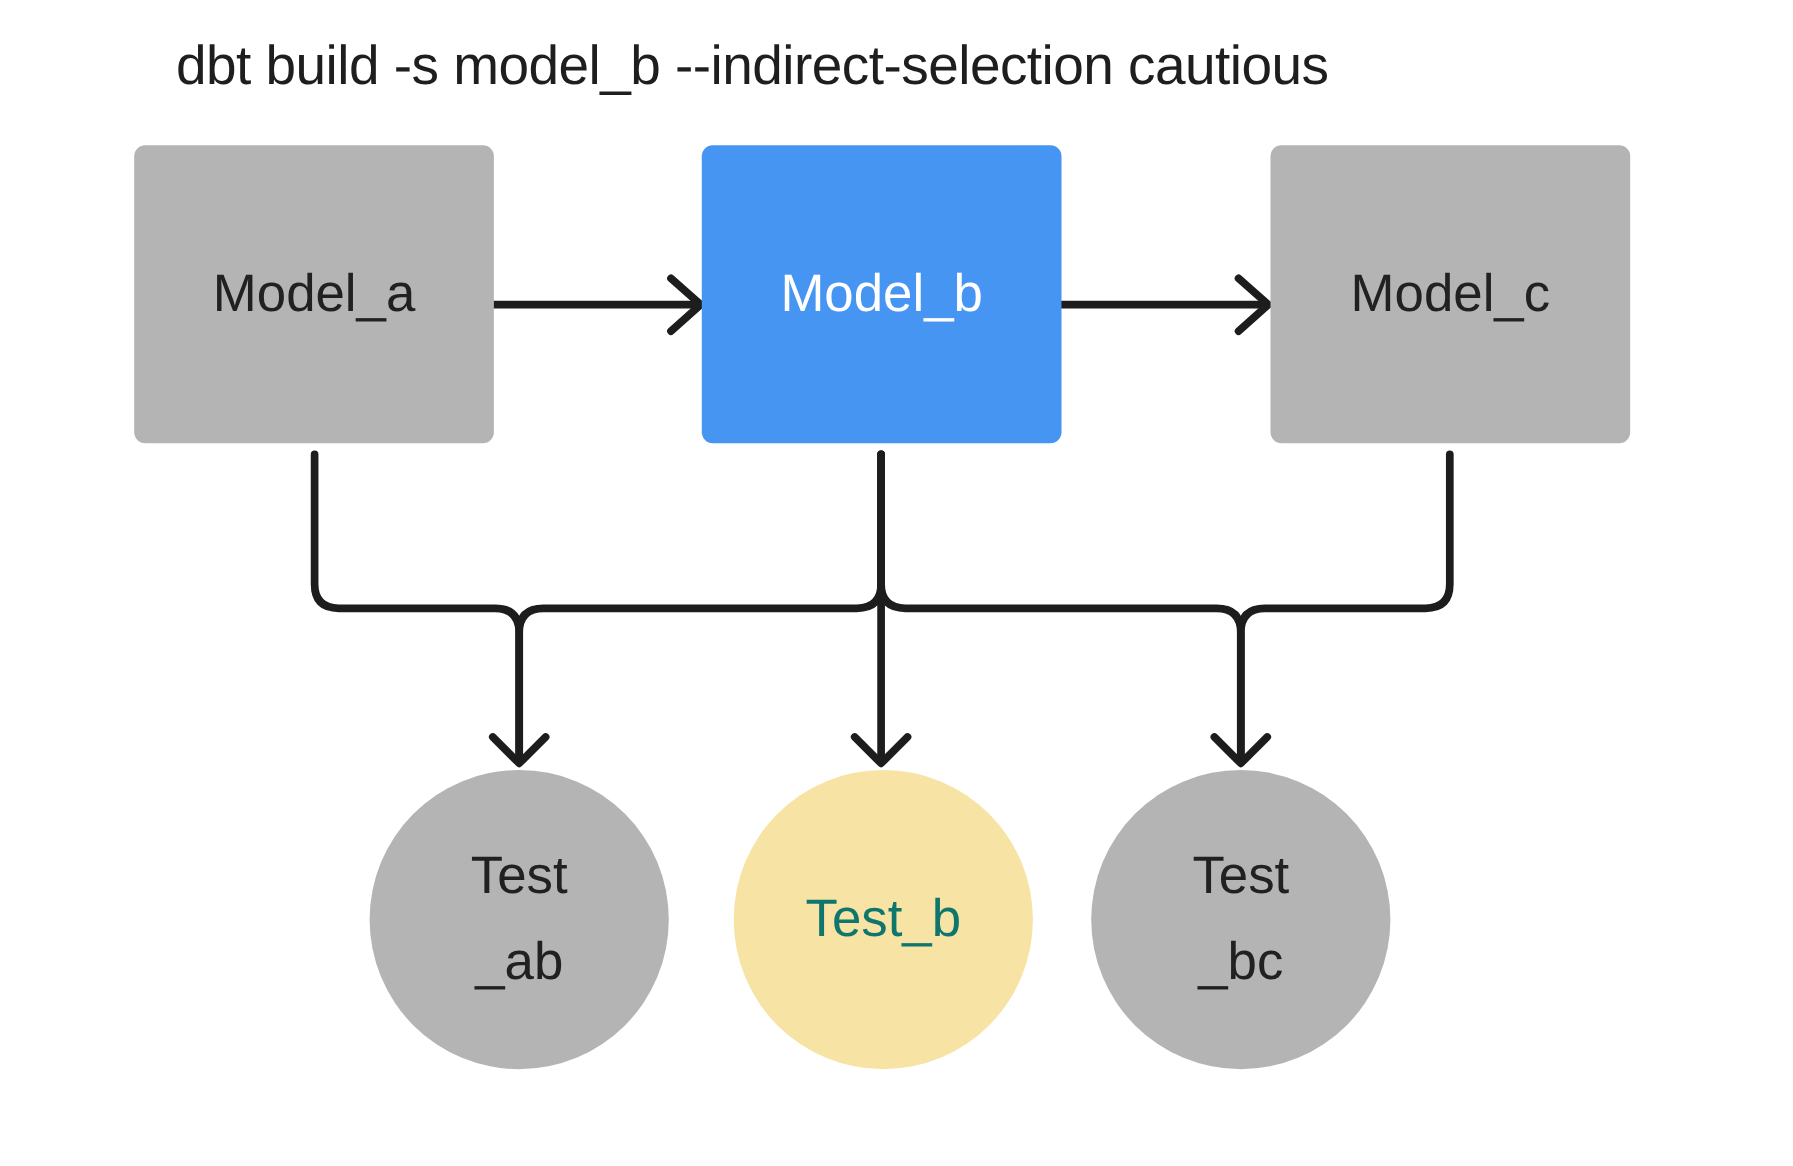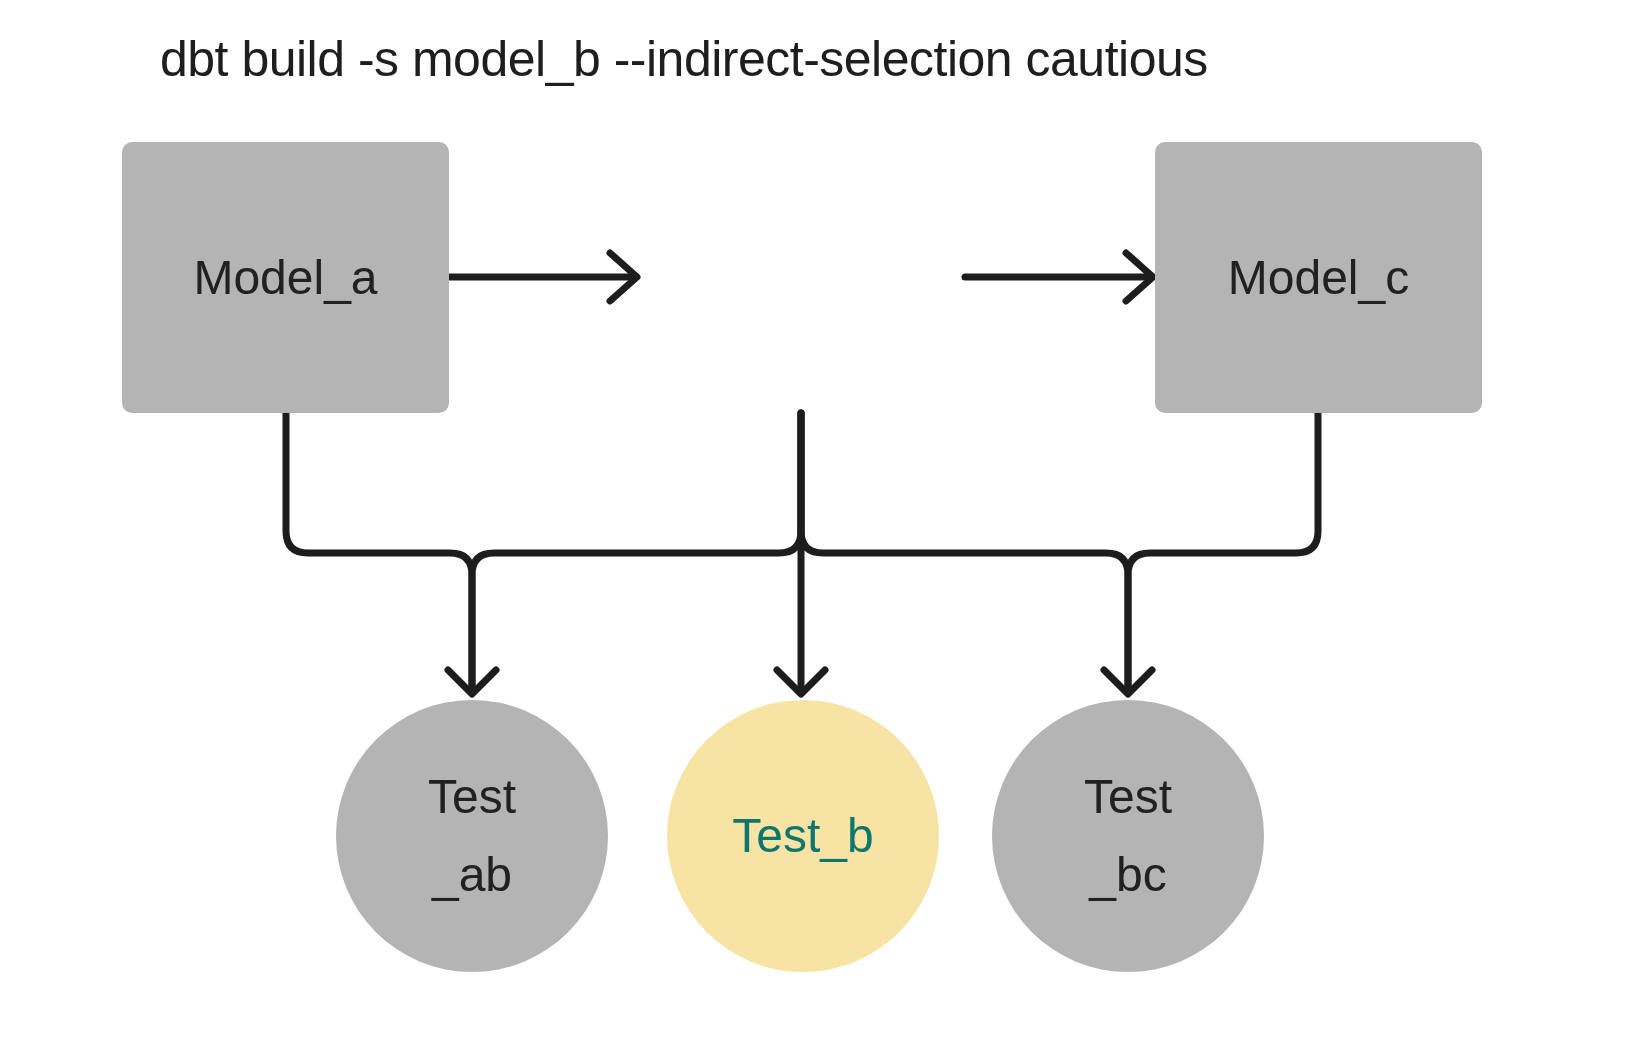--- a/index.html
+++ b/index.html
@@ -34,21 +34,21 @@
   .edges-layer g {
     stroke: #1d1d1d;
     fill: none;
     stroke-width: 7;
     stroke-linecap: round;
     stroke-linejoin: round;
   }
 
   .node-box {
     position: absolute;
-    top: 142px;
+    top: 132px;
     width: 327px;
     height: 271px;
     border-radius: 10px;
     display: flex;
     align-items: center;
     justify-content: center;
     font-size: 48px;
     font-weight: 500;
   }
   .node-box.a { left: 122px; }
@@ -102,20 +102,23 @@
 
       <path d="M1318 413 V531 Q1318 553 1296 553 H1150 Q1128 553 1128 575 V687"></path>
       <path d="M1104 670 L1128 694 L1152 670"></path>
     </g>
   </svg>
 
   <div class="node-box a" style="background: rgb(180, 180, 180); color: rgb(33, 33, 33);">
     <span>Model_a</span>
   </div>
 
+  <div class="node-box b" style="background: rgb(71, 149, 242); color: rgb(255, 255, 255);">
+    <span>Model_b</span>
+  </div>
 
   <div class="node-box c" style="background: rgb(180, 180, 180); color: rgb(33, 33, 33);">
     <span>Model_c</span>
   </div>
 
   <div class="node-circle ab" style="background: rgb(180, 180, 180); color: rgb(33, 33, 33);">
     <div>Test</div>
     <div>_ab</div>
   </div>
 

